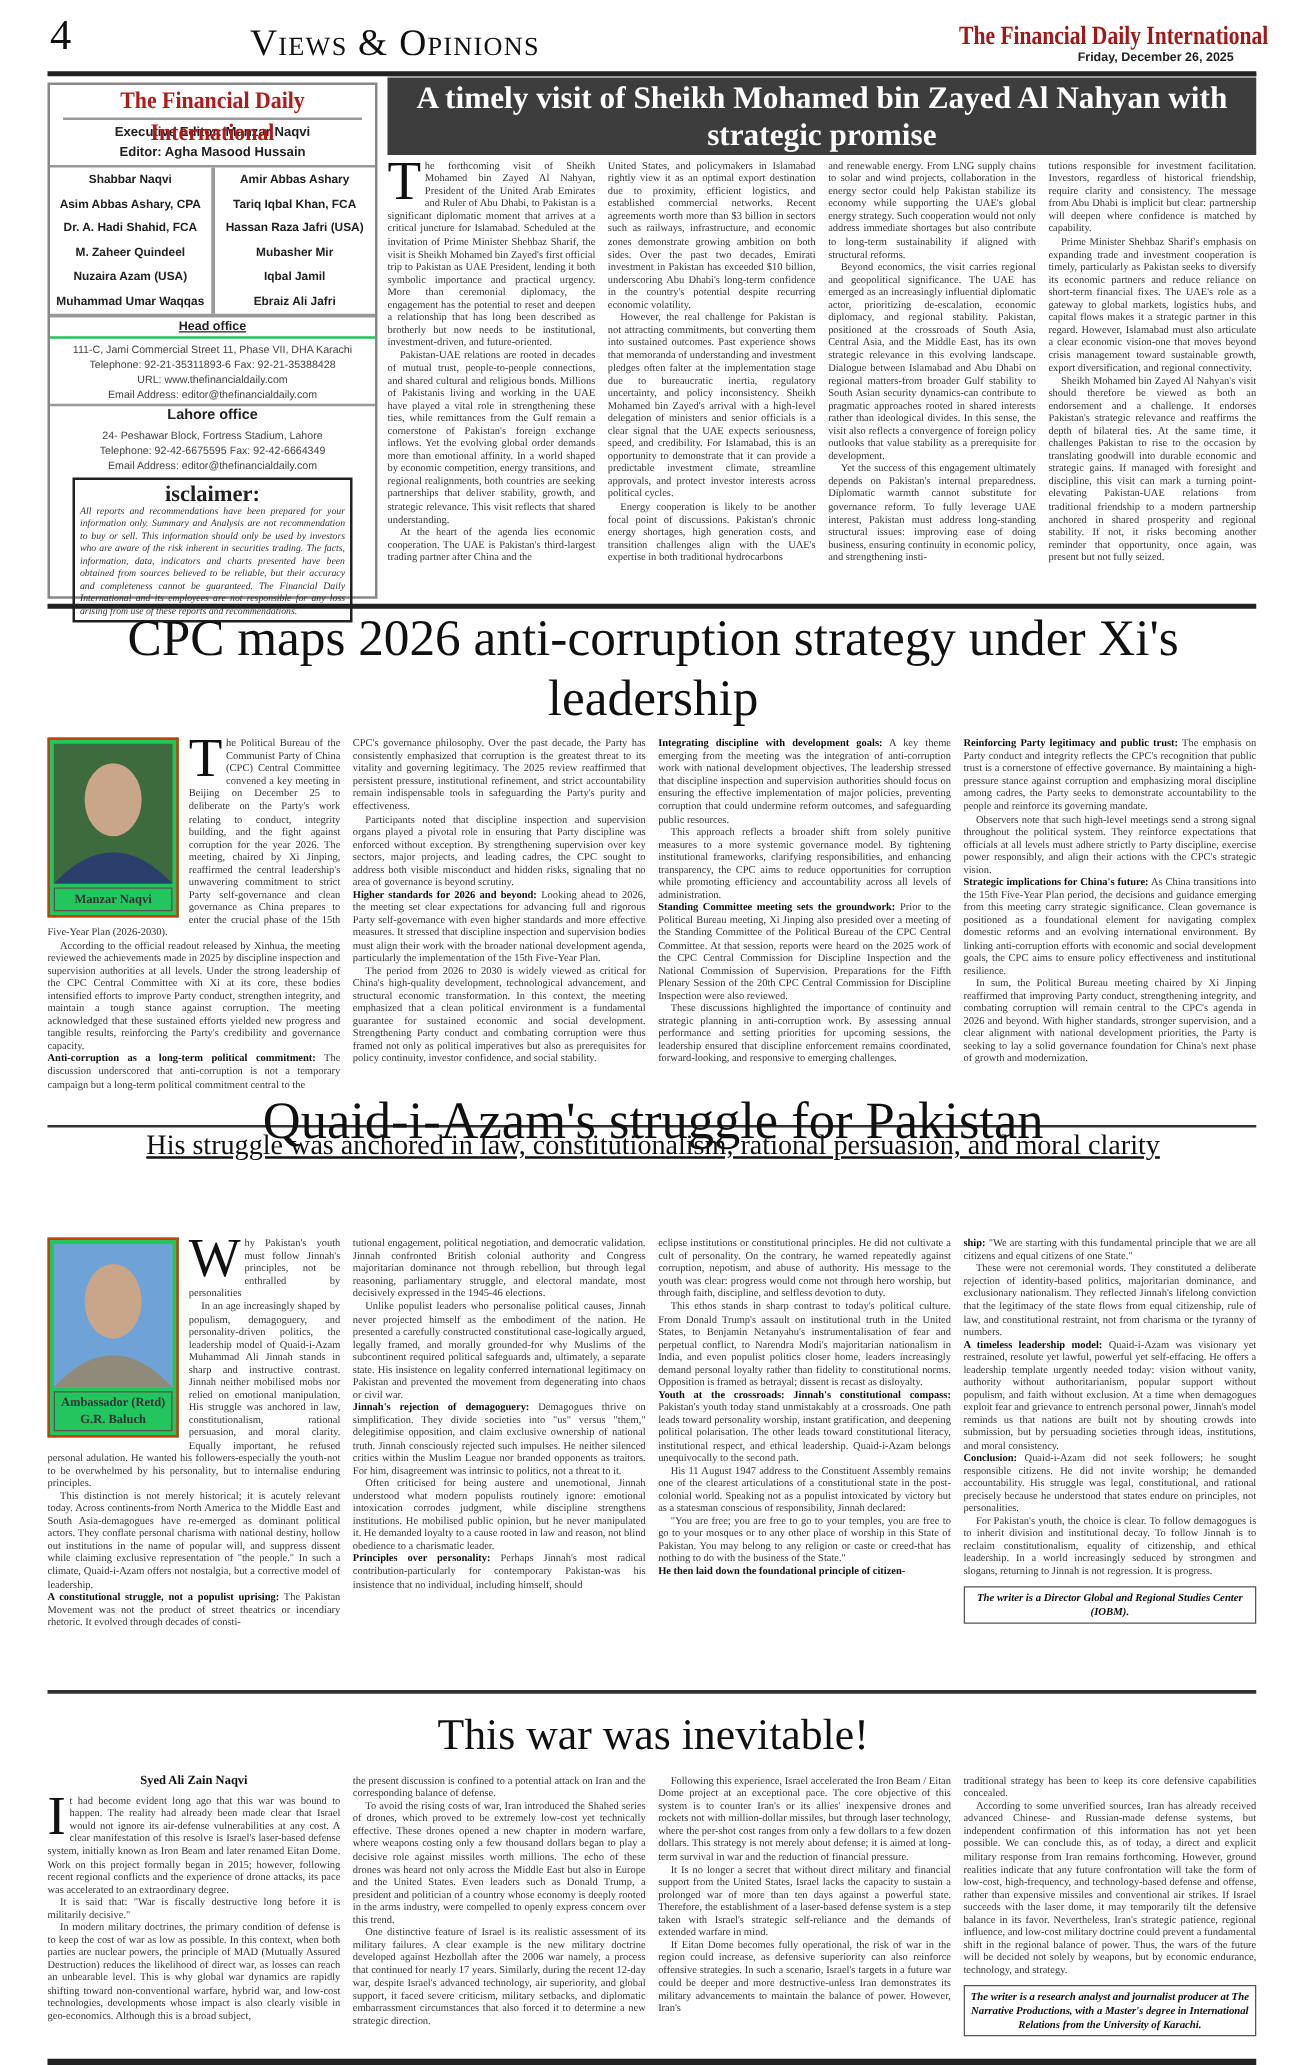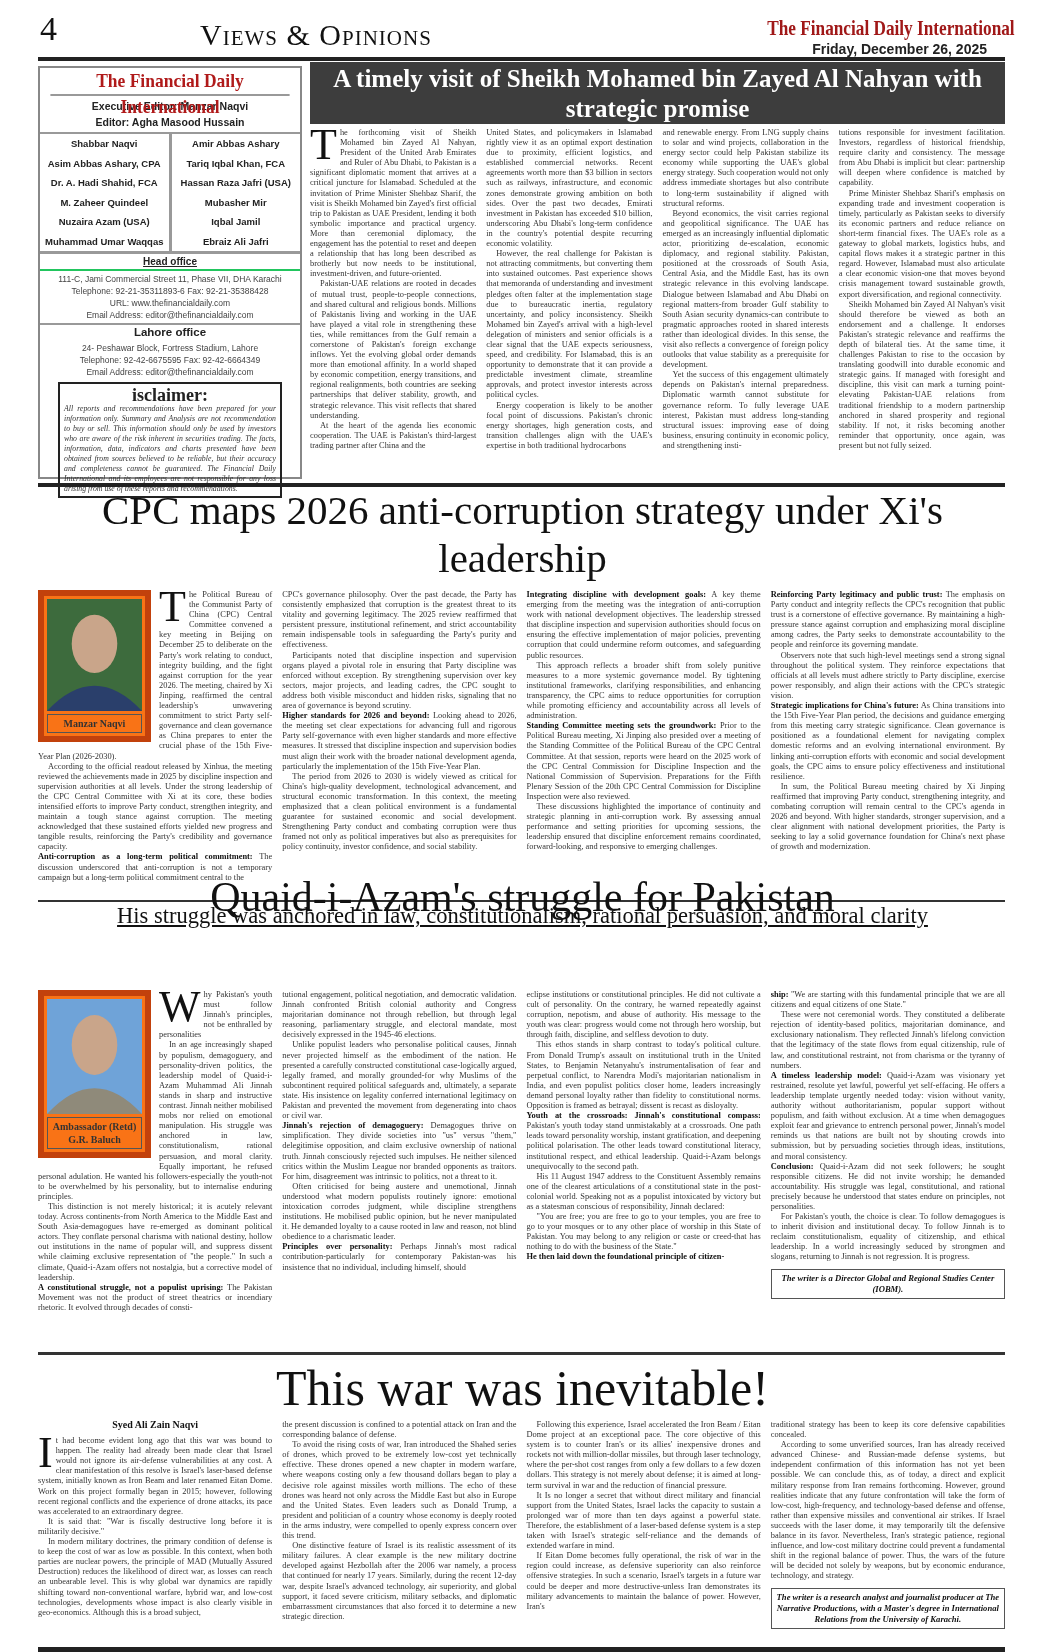--- a/index.html
+++ b/index.html
@@ -1,21 +1,21 @@
 <!DOCTYPE html>
 <html><head>
 <meta charset="utf-8">
 <style>
 *{box-sizing:border-box;margin:0;padding:0}
 body{width:1045px;height:1652px;background:#fff;font-family:"Liberation Serif",serif;color:#222;position:relative;overflow:hidden}
 .abs{position:absolute}
 .pagenum{left:40px;top:10px;font-size:34px;font-family:"Liberation Serif",serif;color:#111}
 .section{left:200px;top:18px;font-size:30px;font-variant:small-caps;letter-spacing:1px;color:#111}
 .brand{right:30px;top:16px;font-size:21px;color:#a01818;font-family:"Liberation Serif",serif;font-weight:bold;transform:scaleX(.82);transform-origin:right}
-.date{right:58px;top:41px;font-size:14px;font-weight:bold;font-family:"Liberation Sans",sans-serif;color:#222}
+.date{right:58px;top:41px;font-size:10px;font-weight:bold;font-family:"Liberation Sans",sans-serif;color:#222}
 .rule-thick{left:38px;width:967px;height:4px;background:#222}
 .rule-thin{left:38px;width:967px;height:2px;background:#333}
 .masthead{left:38px;top:66px;width:264px;height:413px;border:2px solid #888;background:#fff}
 .mh-brand{height:28px;border-bottom:2px solid #999;text-align:center;color:#b01a1a;font-size:19px;font-weight:bold;line-height:26px;transform:scaleX(.92)}
 .mh-ed{text-align:center;font-family:"Liberation Sans",sans-serif;font-weight:bold;font-size:10.5px;line-height:16px;border-bottom:2px solid #999;padding:2px 0}
 .mh-hab{text-align:center;font-family:"Liberation Sans",sans-serif;font-weight:bold;font-size:14px;text-decoration:underline;line-height:22px;border-bottom:5px solid #999}
 .mh-grid{display:flex;border-bottom:3px solid #999}
 .mh-col{flex:1;font-family:"Liberation Sans",sans-serif;font-weight:bold;font-size:9.5px;text-align:center}
 .mh-col:first-child{border-right:3px solid #999}
 .mh-col div{height:19.5px;line-height:19.5px}
@@ -25,21 +25,21 @@
 .mh-disc{margin:2px 18px;border:2px solid #222;padding:2px 4px}
 .mh-disc h4{text-align:center;font-size:18px;font-weight:bold;line-height:18px}
 .mh-disc p{font-style:italic;font-size:7.8px;line-height:10px;text-align:justify;color:#333}
 .banner{left:310px;top:62px;width:695px;height:62px;background:#3d3d3d;color:#fff;text-align:center;font-weight:bold;font-size:25px;line-height:30px;padding-top:2px}
 .cols{display:flex;gap:10px;text-align:justify}
 .cols .c{flex:1;font-size:8.4px;line-height:10.1px;color:#333}
 .cols .c p{text-indent:10px}
 .cols .c p.ni{text-indent:0}
 .dropcap{float:left;font-size:44px;line-height:34px;margin:0 3px 0 0;font-weight:normal;color:#111}
 .h1{left:30px;width:985px;text-align:center;font-weight:normal;color:#111;font-family:"Liberation Serif",serif}
-.photo{float:left;border:6px solid #c2410c;padding:3px;margin:0 8px 4px 0;background:#f97316}
+.photo{float:left;border:2px solid #c2410c;padding:3px;margin:0 8px 4px 0;background:#22c55e}
 .photo .img{background:#4a78b0;position:relative;overflow:hidden}
 .photo .cap{border:1.5px solid #555;margin-top:3px;text-align:center;font-weight:bold;font-size:10px;line-height:13px;padding:2px}
 b.sub{color:#111}
 .credit{border:1.5px solid #555;font-style:italic;font-weight:bold;font-size:8.6px;text-align:center;line-height:11px;padding:3px;margin-top:6px;color:#111}
 </style>
 </head>
 <body>
 
 <div class="abs pagenum">4</div>
 <div class="abs section">Views &amp; Opinions</div>
@@ -196,21 +196,21 @@
         <p><span>These were not ceremonial words. They constituted a deliberate rejection of identity-based politics, majoritarian dominance, and exclusionary nationalism. They reflected Jinnah's lifelong conviction that the legitimacy of the state flows from equal citizenship, rule of law, and constitutional restraint, not from charisma or the tyranny of numbers.</span></p>
         <p class="ni"><b class="sub">A timeless leadership model:</b><span> Quaid-i-Azam was visionary yet restrained, resolute yet lawful, powerful yet self-effacing. He offers a leadership template urgently needed today: vision without vanity, authority without authoritarianism, popular support without populism, and faith without exclusion. At a time when demagogues exploit fear and grievance to entrench personal power, Jinnah's model reminds us that nations are built not by shouting crowds into submission, but by persuading societies through ideas, institutions, and moral consistency.</span></p>
         <p class="ni"><b class="sub">Conclusion:</b><span> Quaid-i-Azam did not seek followers; he sought responsible citizens. He did not invite worship; he demanded accountability. His struggle was legal, constitutional, and rational precisely because he understood that states endure on principles, not personalities.</span></p>
         <p><span>For Pakistan's youth, the choice is clear. To follow demagogues is to inherit division and institutional decay. To follow Jinnah is to reclaim constitutionalism, equality of citizenship, and ethical leadership. In a world increasingly seduced by strongmen and slogans, returning to Jinnah is not regression. It is progress.</span></p>
         <div class="credit">The writer is a Director Global and Regional Studies Center (IOBM).</div>
       </div>
     </div>
 </div>
 <div class="abs rule-thin" style="top:1352px;height:3px"></div>
 
-<div class="abs h1" style="top:1358px;font-size:50px;line-height:60px">This war was inevitable!</div>
+<div class="abs h1" style="top:1358px;font-size:35px;line-height:60px">This war was inevitable!</div>
 <div class="abs" style="left:38px;top:1420px;width:967px;height:228px">
   <div class="cols" id="a4cols" style="height:228px">
       <div class="c">
         <div style="text-align: center; font-weight: bold; font-size: 10px; margin: 0px 0px 6px; color: rgb(17, 17, 17);">Syed Ali Zain Naqvi</div>
         <p class="ni"><span class="dropcap">I</span><span>t had become evident long ago that this war was bound to happen. The reality had already been made clear that Israel would not ignore its air-defense vulnerabilities at any cost. A clear manifestation of this resolve is Israel's laser-based defense system, initially known as Iron Beam and later renamed Eitan Dome. Work on this project formally began in 2015; however, following recent regional conflicts and the experience of drone attacks, its pace was accelerated to an extraordinary degree.</span></p>
         <p><span>It is said that: "War is fiscally destructive long before it is militarily decisive."</span></p>
         <p><span>In modern military doctrines, the primary condition of defense is to keep the cost of war as low as possible. In this context, when both parties are nuclear powers, the principle of MAD (Mutually Assured Destruction) reduces the likelihood of direct war, as losses can reach an unbearable level. This is why global war dynamics are rapidly shifting toward non-conventional warfare, hybrid war, and low-cost technologies, developments whose impact is also clearly visible in geo-economics. Although this is a broad subject,</span></p>
       </div>
       <div class="c">
         <p class="ni"><span>the present discussion is confined to a potential attack on Iran and the corresponding balance of defense.</span></p>

